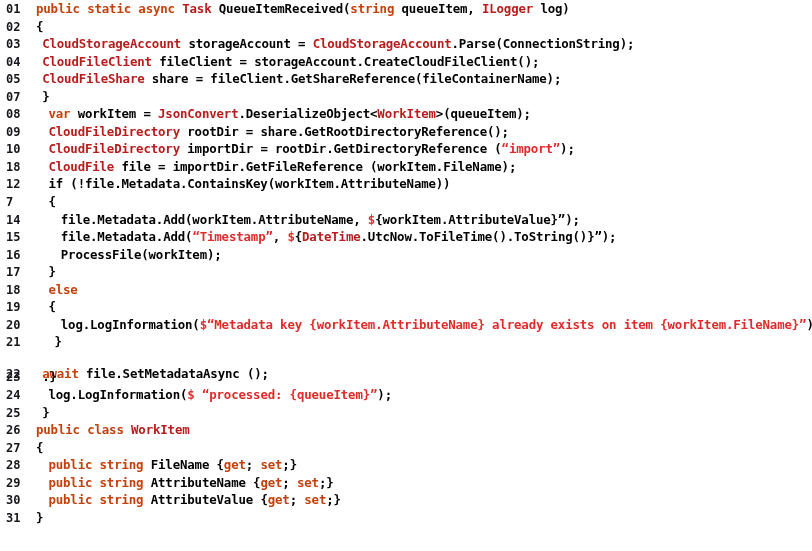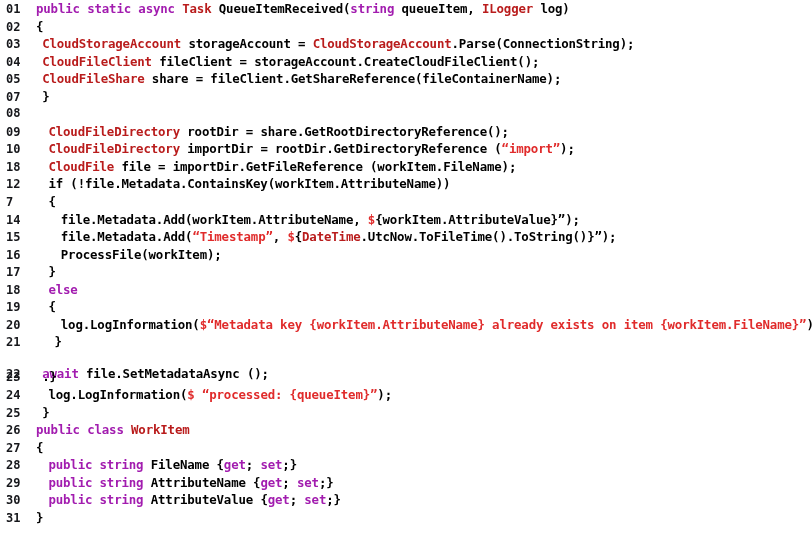--- a/index.html
+++ b/index.html
@@ -39,36 +39,36 @@
     font-weight: bold;
     font-size: 12px;
     letter-spacing: 0px;
   }
   .code-text {
     color: #000000;
     font-weight: bold;
     white-space: pre;
   }
   
-  .kw   { color: #a21caf; font-weight: bold; }
+  .kw   { color: #c2410c; font-weight: bold; }
   .type { color: #b91c1c; font-weight: bold; }
   .str  { color: #e02b2b; font-weight: bold; }
   .pl   { color: #000000; font-weight: bold; }
 </style>
 </head>
 <body>
 
 <div id="code-listing">
     <div class="code-line"><span class="ln">01</span><span class="code-text" style="padding-left: 0px;"><span class="kw">public</span><span class="pl"> </span><span class="kw">static</span><span class="pl"> </span><span class="kw">async</span><span class="pl"> </span><span class="type">Task</span><span class="pl"> QueueItemReceived(</span><span class="kw">string</span><span class="pl"> queueItem, </span><span class="type">ILogger</span><span class="pl"> log)</span></span></div>
     <div class="code-line"><span class="ln">02</span><span class="code-text" style="padding-left: 0px;"><span class="pl">{</span></span></div>
     <div class="code-line"><span class="ln">03</span><span class="code-text" style="padding-left: 6.2px;"><span class="type">CloudStorageAccount</span><span class="pl"> storageAccount = </span><span class="type">CloudStorageAccount</span><span class="pl">.Parse(ConnectionString);</span></span></div>
     <div class="code-line"><span class="ln">04</span><span class="code-text" style="padding-left: 6.2px;"><span class="type">CloudFileClient</span><span class="pl"> fileClient = storageAccount.CreateCloudFileClient();</span></span></div>
     <div class="code-line"><span class="ln">05</span><span class="code-text" style="padding-left: 6.2px;"><span class="type">CloudFileShare</span><span class="pl"> share = fileClient.GetShareReference(fileContainerName);</span></span></div>
     <div class="code-line"><span class="ln">07</span><span class="code-text" style="padding-left: 6.2px;"><span class="pl">}</span></span></div>
-    <div class="code-line"><span class="ln">08</span></div>
+    <div class="code-line"><span class="ln">08</span><span class="code-text" style="padding-left: 12.4px;"><span class="kw">var</span><span class="pl"> workItem = </span><span class="type">JsonConvert</span><span class="pl">.DeserializeObject&lt;</span><span class="type">WorkItem</span><span class="pl">&gt;(queueItem);</span></span></div>
     <div class="code-line"><span class="ln">09</span><span class="code-text" style="padding-left: 12.4px;"><span class="type">CloudFileDirectory</span><span class="pl"> rootDir = share.GetRootDirectoryReference();</span></span></div>
     <div class="code-line"><span class="ln">10</span><span class="code-text" style="padding-left: 12.4px;"><span class="type">CloudFileDirectory</span><span class="pl"> importDir = rootDir.GetDirectoryReference (</span><span class="str">“import”</span><span class="pl">);</span></span></div>
     <div class="code-line"><span class="ln">18</span><span class="code-text" style="padding-left: 12.4px;"><span class="type">CloudFile</span><span class="pl"> file = importDir.GetFileReference (workItem.FileName);</span></span></div>
     <div class="code-line"><span class="ln">12</span><span class="code-text" style="padding-left: 12.4px;"><span class="pl">if (!file.Metadata.ContainsKey(workItem.AttributeName))</span></span></div>
     <div class="code-line"><span class="ln">7</span><span class="code-text" style="padding-left: 12.4px;"><span class="pl">{</span></span></div>
     <div class="code-line"><span class="ln">14</span><span class="code-text" style="padding-left: 24.8px;"><span class="pl">file.Metadata.Add(workItem.AttributeName, </span><span class="str">$</span><span class="pl">{workItem.AttributeValue}”);</span></span></div>
     <div class="code-line"><span class="ln">15</span><span class="code-text" style="padding-left: 24.8px;"><span class="pl">file.Metadata.Add(</span><span class="str">“Timestamp”</span><span class="pl">, </span><span class="str">$</span><span class="pl">{</span><span class="type">DateTime</span><span class="pl">.UtcNow.ToFileTime().ToString()}”);</span></span></div>
     <div class="code-line"><span class="ln">16</span><span class="code-text" style="padding-left: 24.8px;"><span class="pl">ProcessFile(workItem);</span></span></div>
     <div class="code-line"><span class="ln">17</span><span class="code-text" style="padding-left: 12.4px;"><span class="pl">}</span></span></div>
     <div class="code-line"><span class="ln">18</span><span class="code-text" style="padding-left: 12.4px;"><span class="kw">else</span></span></div>

